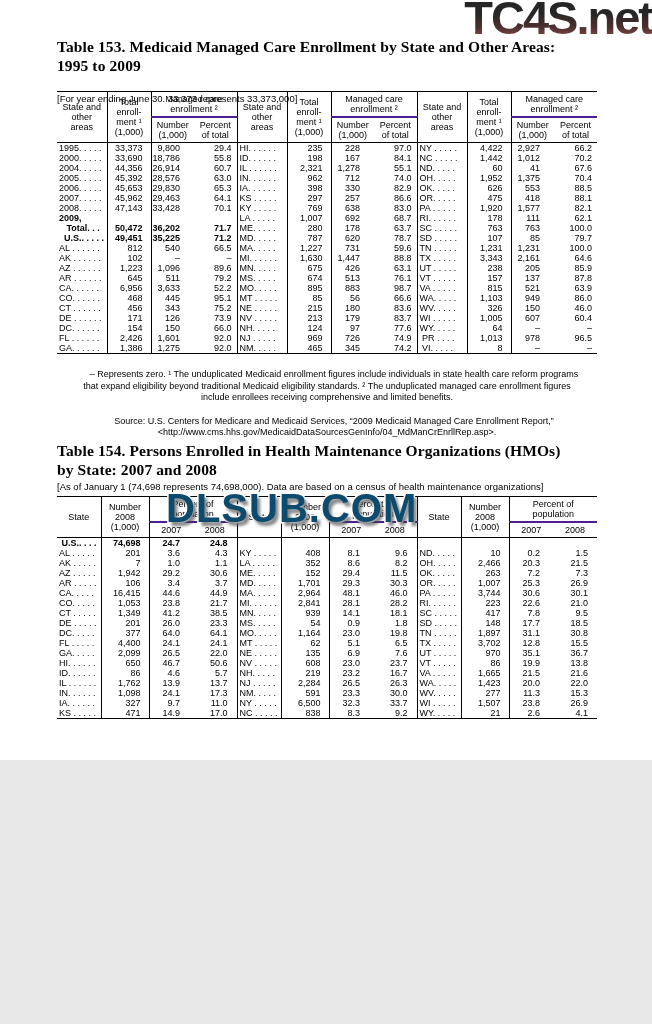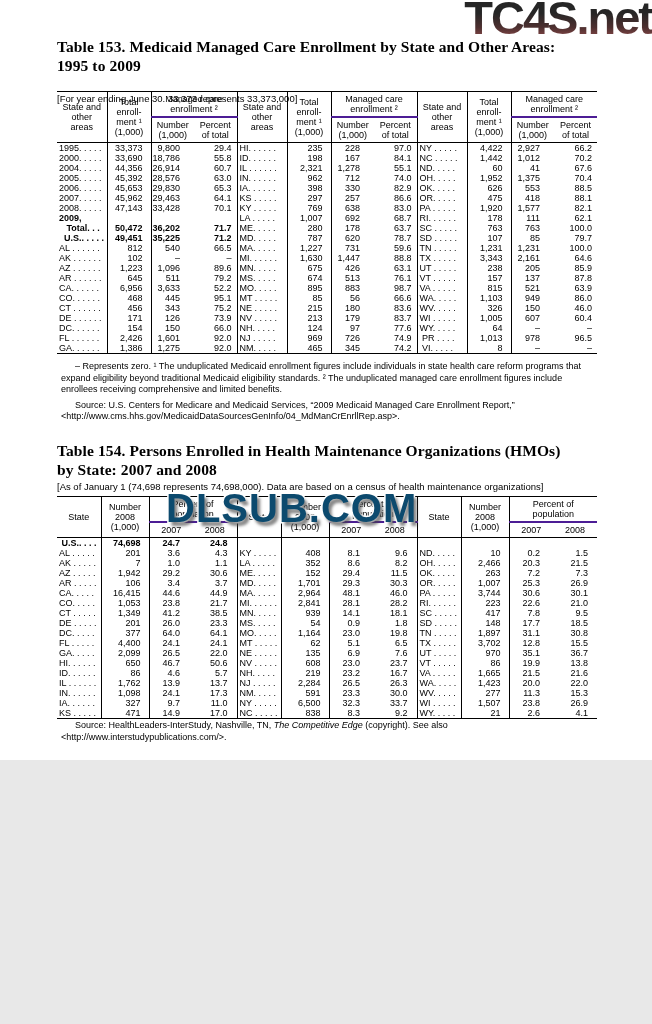--- a/index.html
+++ b/index.html
@@ -30,21 +30,21 @@
   th.h-group{border-bottom:2px solid #4c1d95;}
   thead tr:last-child th,thead th[rowspan]{border-bottom:1px solid #000;}
   
   .t153 td.c1{padding-right:8px;}
   .t153 td.c2{padding-right:14px;}
   .t153 td.c3{padding-right:5px;}
   .t154 td.c1{padding-right:8px;}
   .t154 td.c2{padding-right:13px;}
   .t154 td.c3{padding-right:9px;}
   .fnote{font-size:9px;line-height:11.5px;width:540px;}
-  .fnote p{margin:4px;text-indent:14px;}
+  .fnote p{margin:12px;text-indent:14px;text-align:center;}
   .src-url{font-style:italic;}
   .footer-left{font-size:10px;white-space:pre;}
   .footer-right{font-size:9px;width:540px;text-align:right;}
   
   .wm{font-weight:bold;pointer-events:none;z-index:9;}
   .wm-top{top:-10px;right:0px;font-size:47px;letter-spacing:-2px;
     background:linear-gradient(180deg,#262626 42%,#4d3030 68%,#8a4848 88%);
     -webkit-background-clip:text;background-clip:text;color:transparent;}
   .wm-mid{top:486px;left:166px;font-size:40px;letter-spacing:1px;color:#0c4a6e;
     -webkit-text-stroke:3px #fff;paint-order:stroke fill;
@@ -723,23 +723,20 @@
           <td class="num c2">8.3</td>
           <td class="num c3">9.2</td>
           <td class="lbl c0">WY. . . . .</td>
           <td class="num c1">21</td>
           <td class="num c2">2.6</td>
           <td class="num c3">4.1</td>
         </tr>
       </tbody>
   </table>
 
-  <div class="abs fnote" style="top:716px;left:57px;">
-    <p><span>Source: HealthLeaders-InterStudy, Nashville, TN, </span><span class="src-url">The Competitive Edge</span><span> (copyright). See also &lt;http://www.interstudypublications.com/&gt;.</span></p>
-  </div>
 
   <div class="abs footer-left" style="top:954px;left:57px;">110  Health and Nutrition</div>
 
   <div class="abs wm wm-top">TC4S.net</div>
   <div class="abs wm wm-mid">DLSUB.COM</div>
   <div class="abs wm wm-bottom">TradersXtreme.com</div>
 
 </div>
 
 </body></html>

